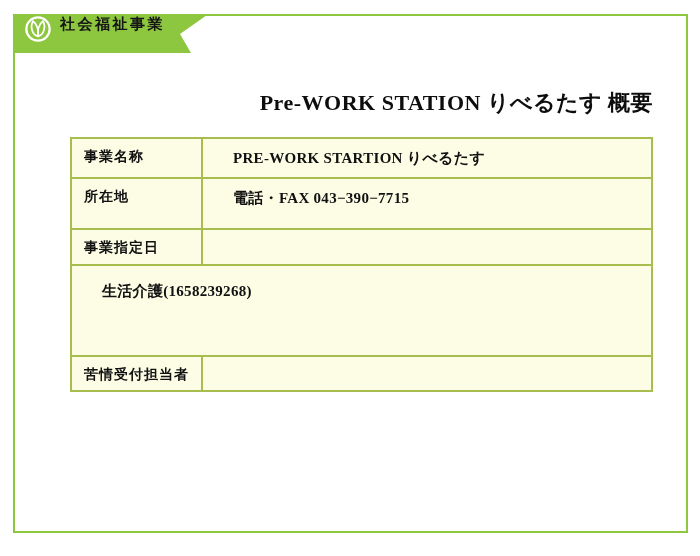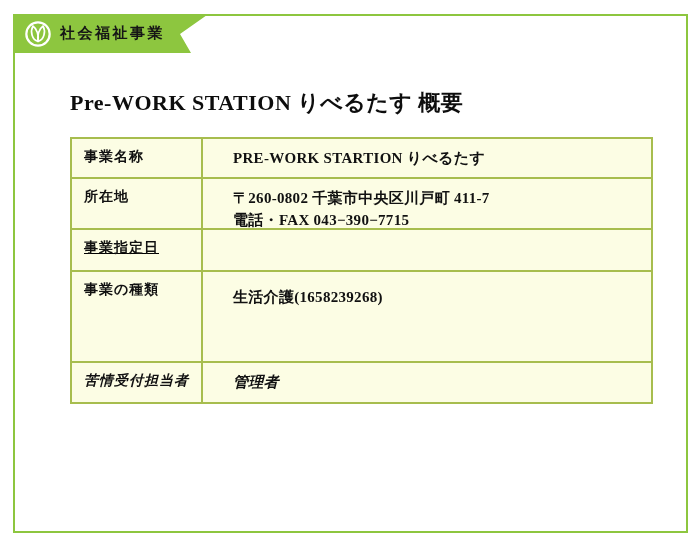--- a/index.html
+++ b/index.html
@@ -15,32 +15,32 @@
   .page-border {
     position:absolute; left:13px; top:14px; width:675px; height:519px;
     border:2px solid #8dc63f; background:#ffffff;
   }
 
   
   .ribbon {
     position:absolute; left:14px; top:15px; width:193px; height:38px;
     background:#8dc63f;
     clip-path: polygon(0 0, 100% 0, calc(100% - 27px) 50%, calc(100% - 16px) 100%, 0 100%);
-    display:flex; align-items:center; padding-left:10px; gap:8px;
+    display:flex; padding-left:10px; gap:8px;
   }
   .ribbon-label {
     font-size:15px; font-weight:bold; color:#161616; letter-spacing:2.5px;
     white-space:nowrap; padding-bottom:1px;
   }
   .logo { width:28px; height:28px; display:inline-block; flex:0 0 auto; }
 
   
   .page-title {
     position:absolute; left:70px; top:88px; width:583px;
-    text-align:left;
+    text-align:right;
     font-family:"Liberation Serif","DejaVu Serif",serif;
     font-size:22px; font-weight:600; color:#0d0d0d; letter-spacing:0.5px;
     white-space:nowrap;
   }
 
   
   .info-table {
     position:absolute; left:70px; top:137px; width:583px;
     border:2px solid #a7bd4e; background:#fcfde4;
   }
@@ -53,23 +53,23 @@
     font-size:14px; font-weight:bold; color:#111; letter-spacing:1px;
   }
   .cell.value {
     flex:1; padding:8px 22px 0 30px;
     font-family:"Liberation Serif","DejaVu Serif",serif;
     font-size:15px; font-weight:600; color:#111;
     line-height:22px; letter-spacing:0.3px;
   }
   .h1 { height:38px; }
   .h2 { height:51px; }
-  .h3 { height:42px;text-decoration:underline; }
+  .h3 { height:36px; }
   .h4 { height:91px; }
-  .h5 { height:41px;font-style:italic; }
+  .h5 { height:35px; }
 </style>
 </head>
 <body>
 
 <div class="canvas">
 
   <div class="page-border"></div>
 
   <div class="ribbon">
     <span class="logo">
@@ -89,37 +89,32 @@
     <div class="row h1">
       <div class="cell label">事業名称</div>
       <div class="cell value">
         <div>PRE-WORK STARTION りべるたす</div>
       </div>
     </div>
 
     <div class="row h2">
       <div class="cell label">所在地</div>
       <div class="cell value">
-        <div>〒260-0802 千葉市中央区川戸町 411-7</div>
         <div>電話・FAX 043−390−7715</div>
       </div>
     </div>
 
     <div class="row h3">
       <div class="cell label">事業指定日</div>
     </div>
 
     <div class="row h4">
-      <div class="cell label">事業の種類</div>
       <div class="cell value">
         <div style="padding-top:6px">生活介護(1658239268)</div>
       </div>
     </div>
 
     <div class="row h5">
       <div class="cell label">苦情受付担当者</div>
-      <div class="cell value">
-        <div>管理者</div>
-      </div>
     </div>
 
   </div>
 </div>
 
 </body></html>

